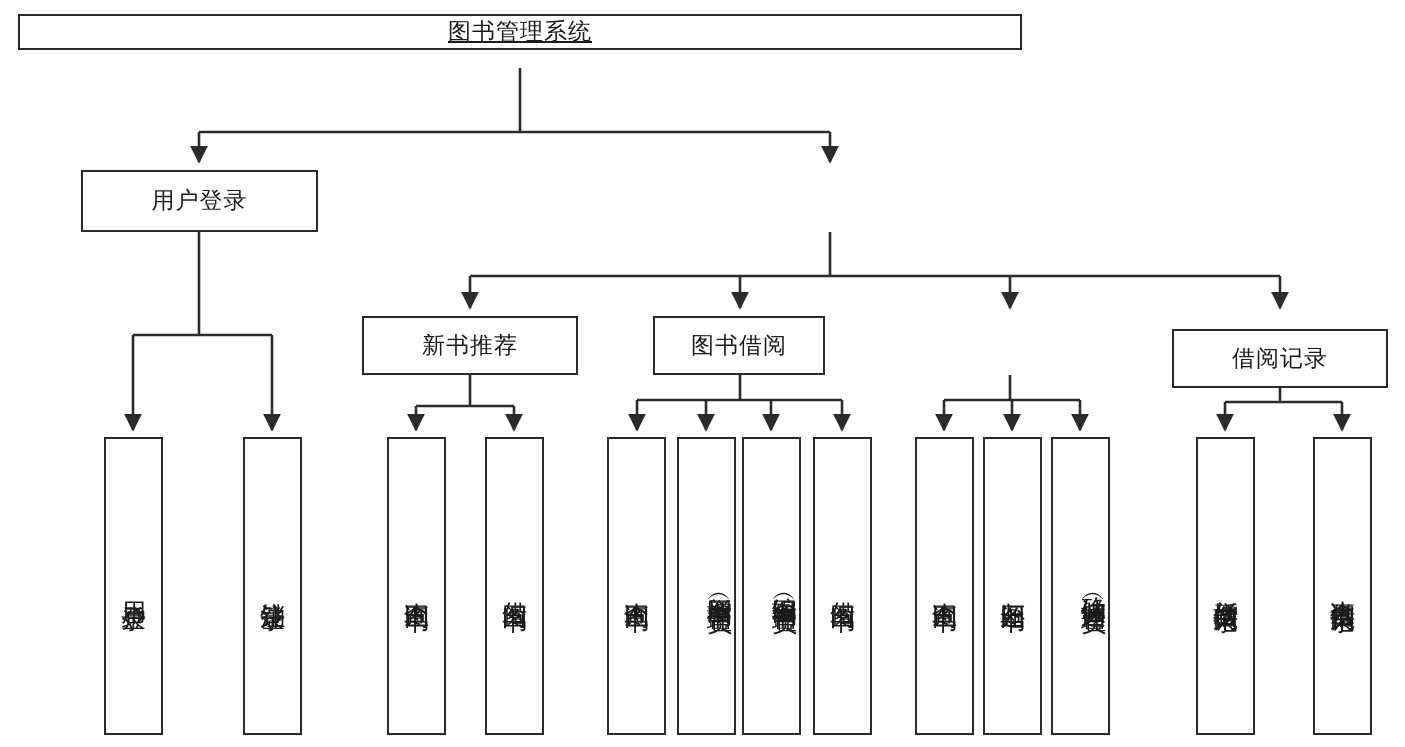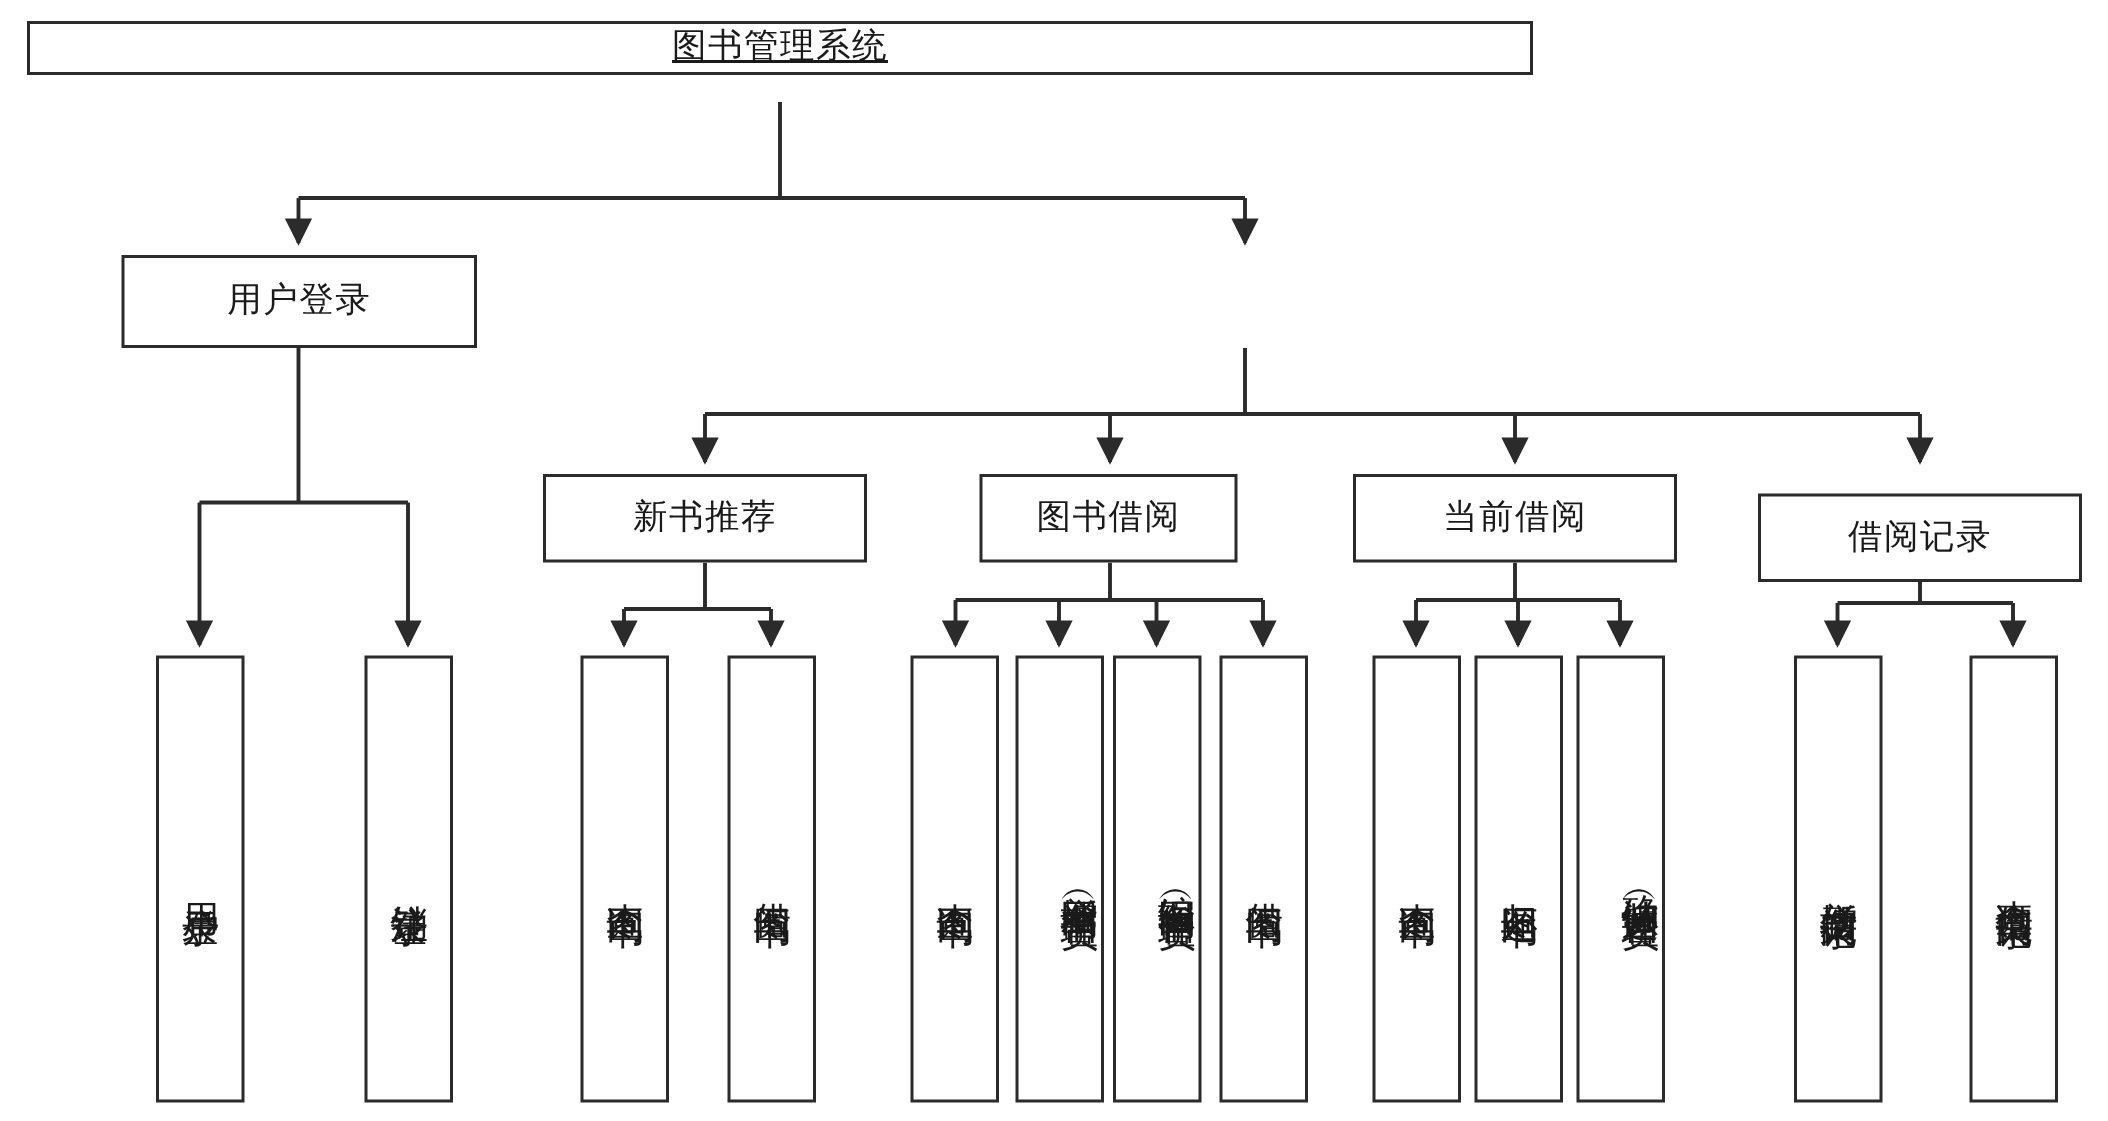--- a/index.html
+++ b/index.html
@@ -118,21 +118,20 @@
       <path d="M 1342 402 L 1342 430" marker-end="url(#arrow)"></path>
     </g>
   </svg>
 
   <div class="node horiz" style="left:18px; top:14px; width:1004px; height:36px;text-decoration:underline;">图书管理系统</div>
 
   <div class="node horiz" style="left:81px; top:170px; width:237px; height:62px;">用户登录</div>
 
   <div class="node horiz" style="left:362px; top:316px; width:216px; height:59px;">新书推荐</div>
   <div class="node horiz" style="left:629px; top:316px; width:172px; height:59px;margin-left:24px;">图书借阅</div>
-  <div class="node horiz" style="left:902px; top:316px; width:216px; height:59px;">当前借阅</div>
   <div class="node horiz" style="left:1172px; top:316px; width:216px; height:59px;margin-top:13px;">借阅记录</div>
 
   <div class="node vert center-run" style="left:104px; top:437px; width:59px; height:298px;">用户登录</div>
   <div class="node vert center-run" style="left:243px; top:437px; width:59px; height:298px;">注销登录</div>
 
   <div class="node vert center-run" style="left:387px; top:437px; width:59px; height:298px;">查询图书</div>
   <div class="node vert center-run" style="left:485px; top:437px; width:59px; height:298px;">借阅图书</div>
 
   <div class="node vert center-run" style="left:607px; top:437px; width:59px; height:298px;">查询图书</div>
   <div class="node vert" style="left:677px; top:437px; width:59px; height:298px;">新增图书（管理员）</div>

